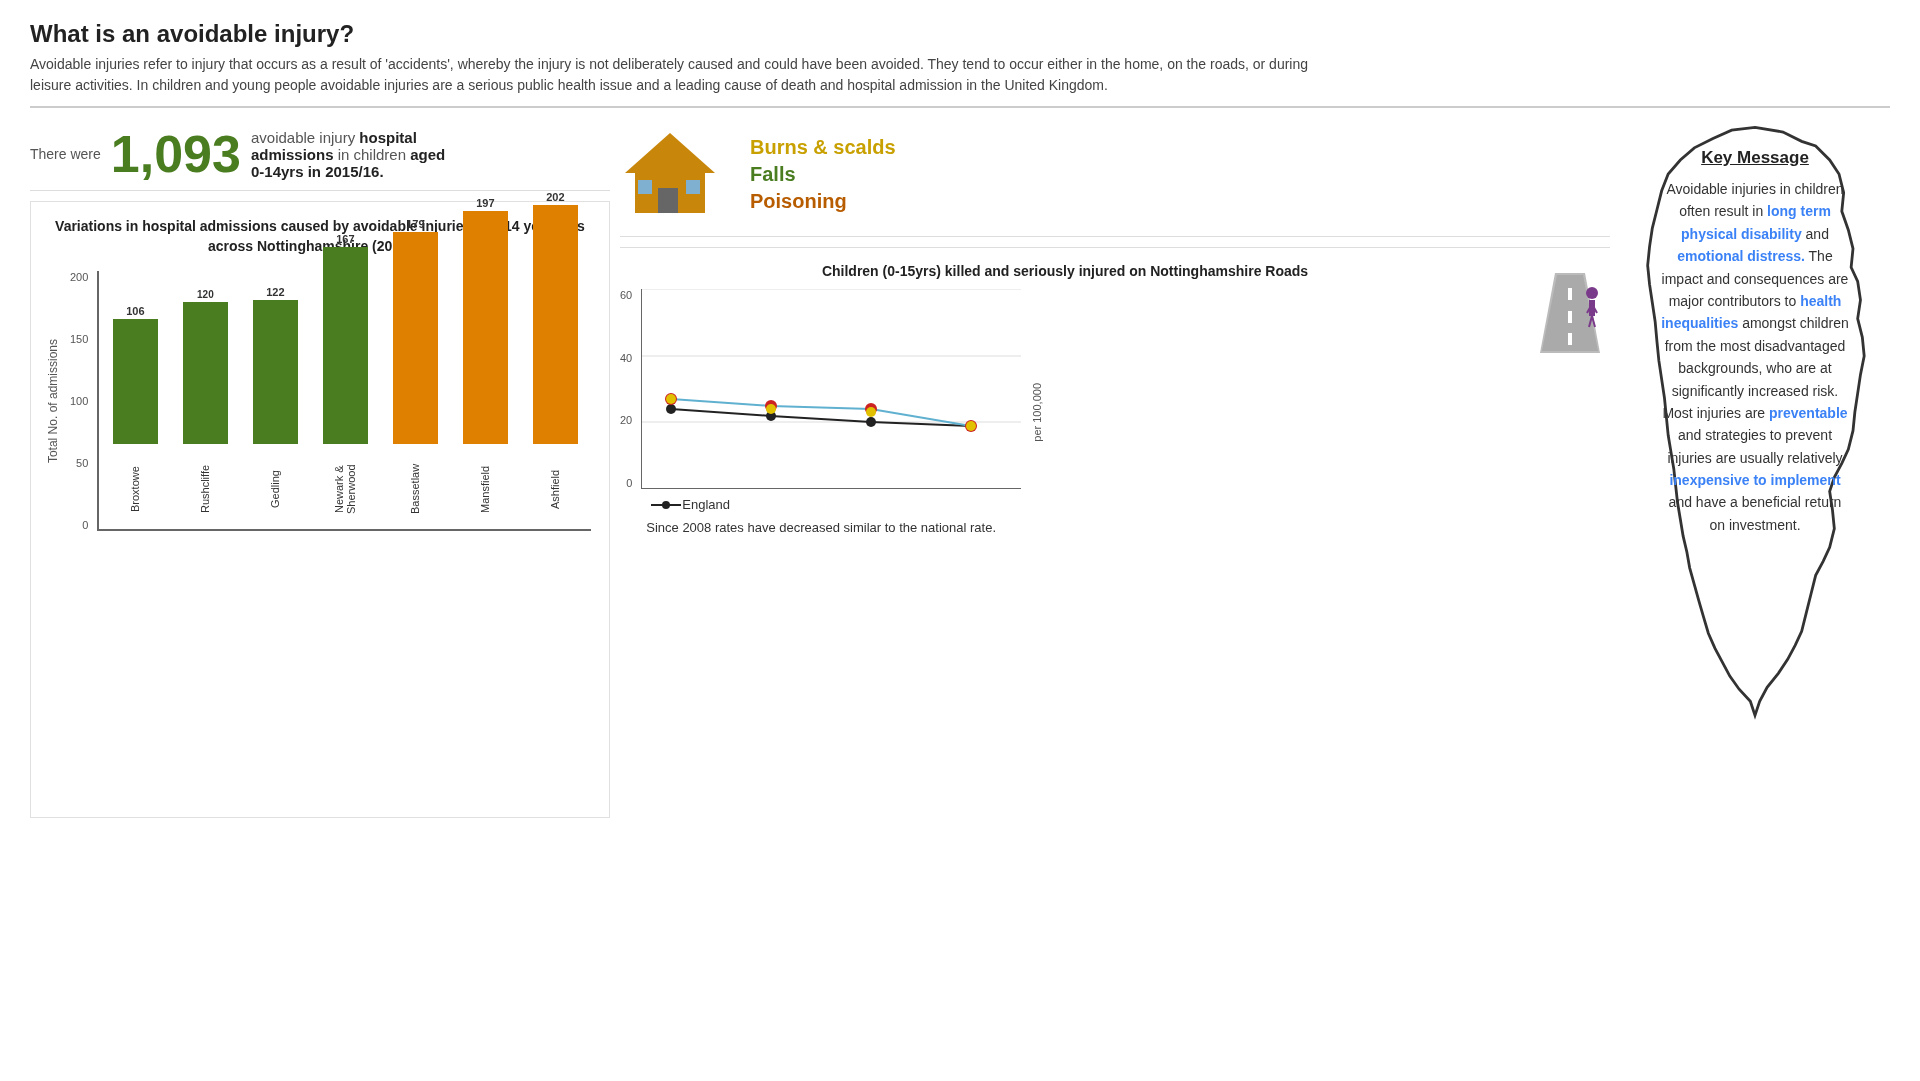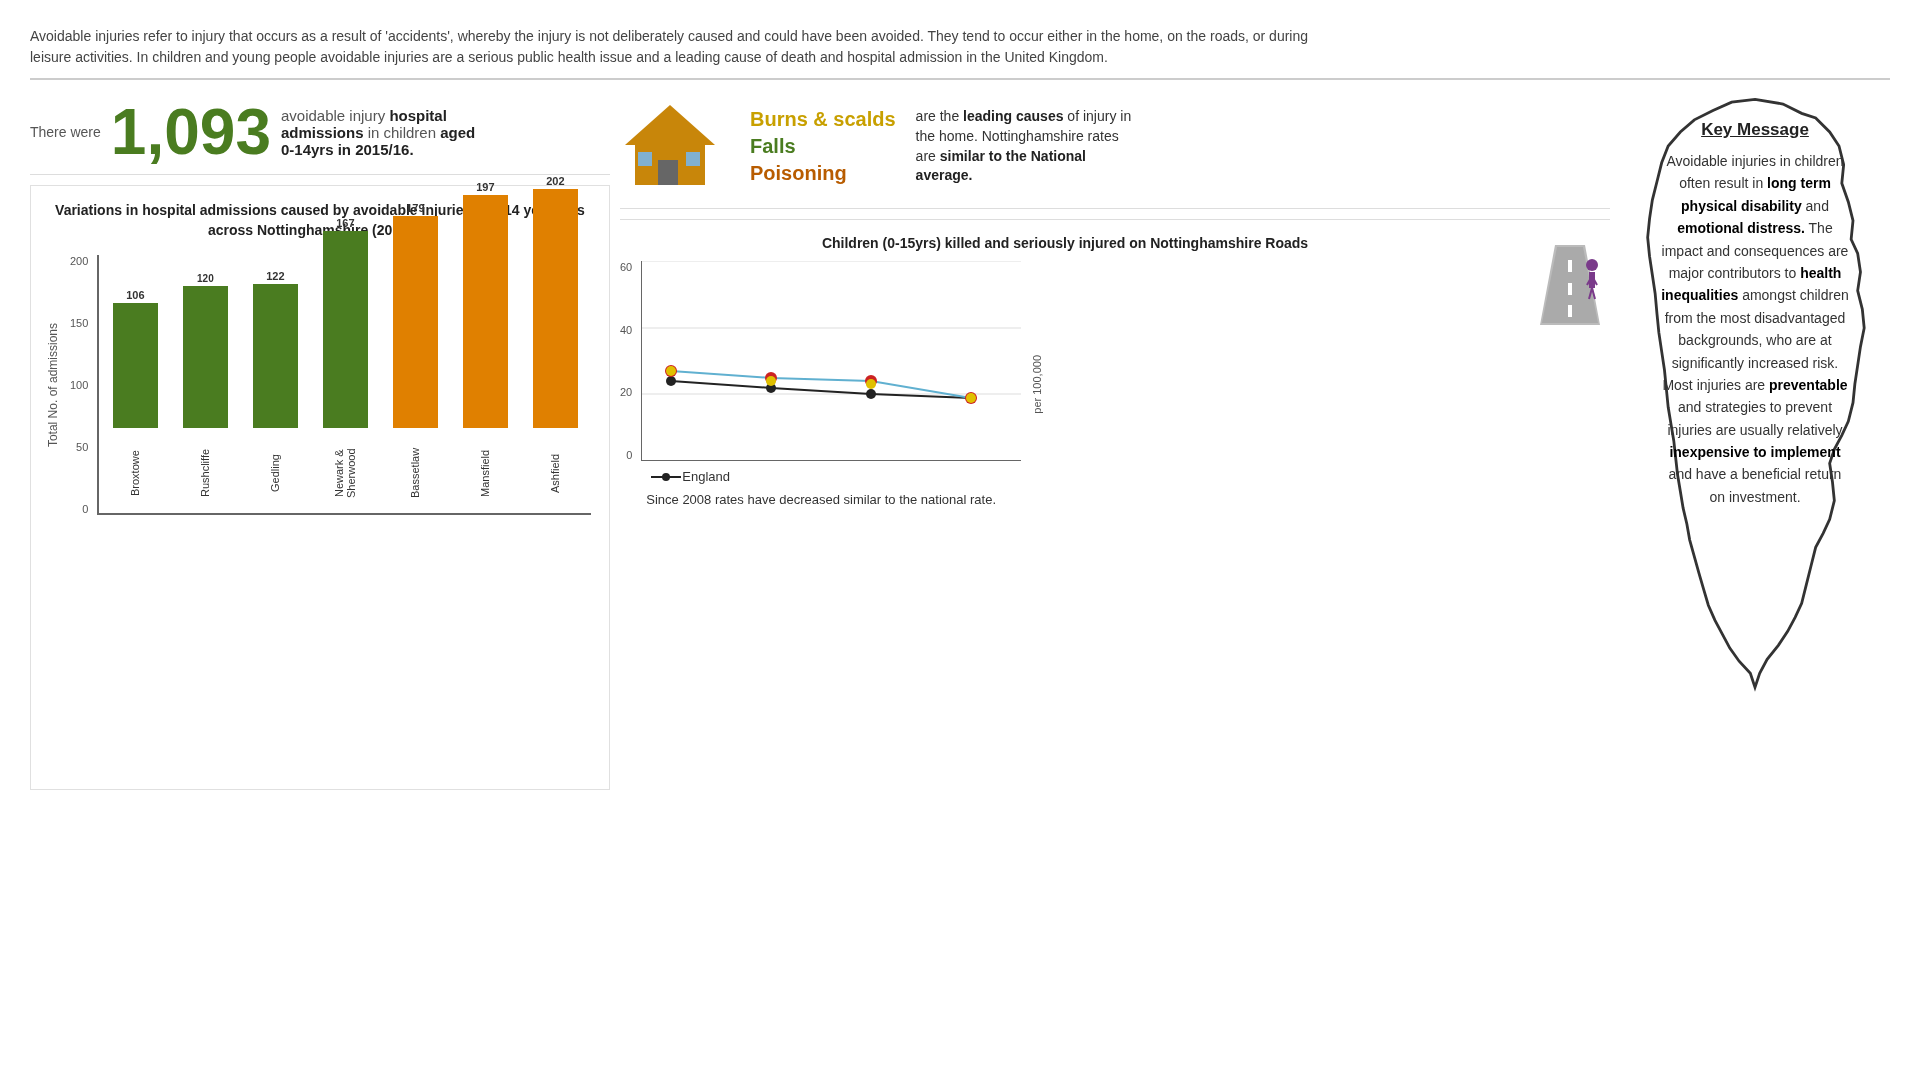--- a/index.html
+++ b/index.html
@@ -61,21 +61,21 @@
       padding: 10px 0;
       border-bottom: 1px solid #ddd;
       gap: 20px;
     }
     .stat-block {
       display: flex;
       align-items: center;
       gap: 10px;
     }
     .stat-number {
-      font-size: 64px;
+      font-size: 52px;
       font-weight: bold;
       color: #4a7c20;
       line-height: 1;
     }
     .stat-text {
       font-size: 15px;
       color: #555;
       max-width: 200px;
     }
     .stat-text strong {
@@ -145,37 +145,38 @@
       margin-bottom: 10px;
       text-decoration: underline;
     }
     .key-message-text {
       font-size: 14px;
       color: #333;
       line-height: 1.6;
       text-align: center;
     }
     .key-message-text strong {
-      color: #000000;
+      color: #3b82f6;
     }
     
     .drowning-section {
       display: flex;
       align-items: center;
       gap: 20px;
       padding: 15px 0;
       border-top: 1px solid #ddd;
     }
   </style>
 </head>
 <body>
 
 <div class="page">
 
   <div class="header">
+    <h1>What is an avoidable injury?</h1>
     <p>Avoidable injuries refer to injury that occurs as a result of 'accidents', whereby the injury is not deliberately caused and could have been avoided. They tend to occur either in the home, on the roads, or during leisure activities. In children and young people avoidable injuries are a serious public health issue and a leading cause of death and hospital admission in the United Kingdom.</p>
   </div>
 
   <div class="main-content">
 
     <div class="left-col">
 
       <div class="stats-row">
         <div class="stat-block">
           <div style="font-size:14px; color:#555; max-width:90px; text-align:right;">There were</div>
@@ -260,23 +261,20 @@
             <rect x="18" y="52" width="14" height="14" fill="#80b0d0"></rect>
 
             <rect x="66" y="52" width="14" height="14" fill="#80b0d0"></rect>
           </svg>
         </div>
 
         <div class="causes-text">
           <span class="cause-item cause-burns">Burns &amp; scalds</span>
           <span class="cause-item cause-falls">Falls</span>
           <span class="cause-item cause-poisoning">Poisoning</span>
-        </div>
-        <div class="causes-description">
-          are the <strong>leading causes</strong> of injury in the home. Nottinghamshire rates are <strong>similar to the National average.</strong>
         </div>
       </div>
 
       <div class="line-chart-section">
         <div style="display:flex; align-items:flex-start; gap:20px;">
           <div style="flex:1;">
             <div class="line-chart-title">Children (0-15yrs) killed and seriously injured on Nottinghamshire Roads</div>
             <div style="display:flex; gap:5px;">
               <div style="display:flex; flex-direction:column; justify-content:space-between; height:200px; font-size:11px; color:#555; align-items:flex-end; padding-right:4px;">
                 <span>60</span>

